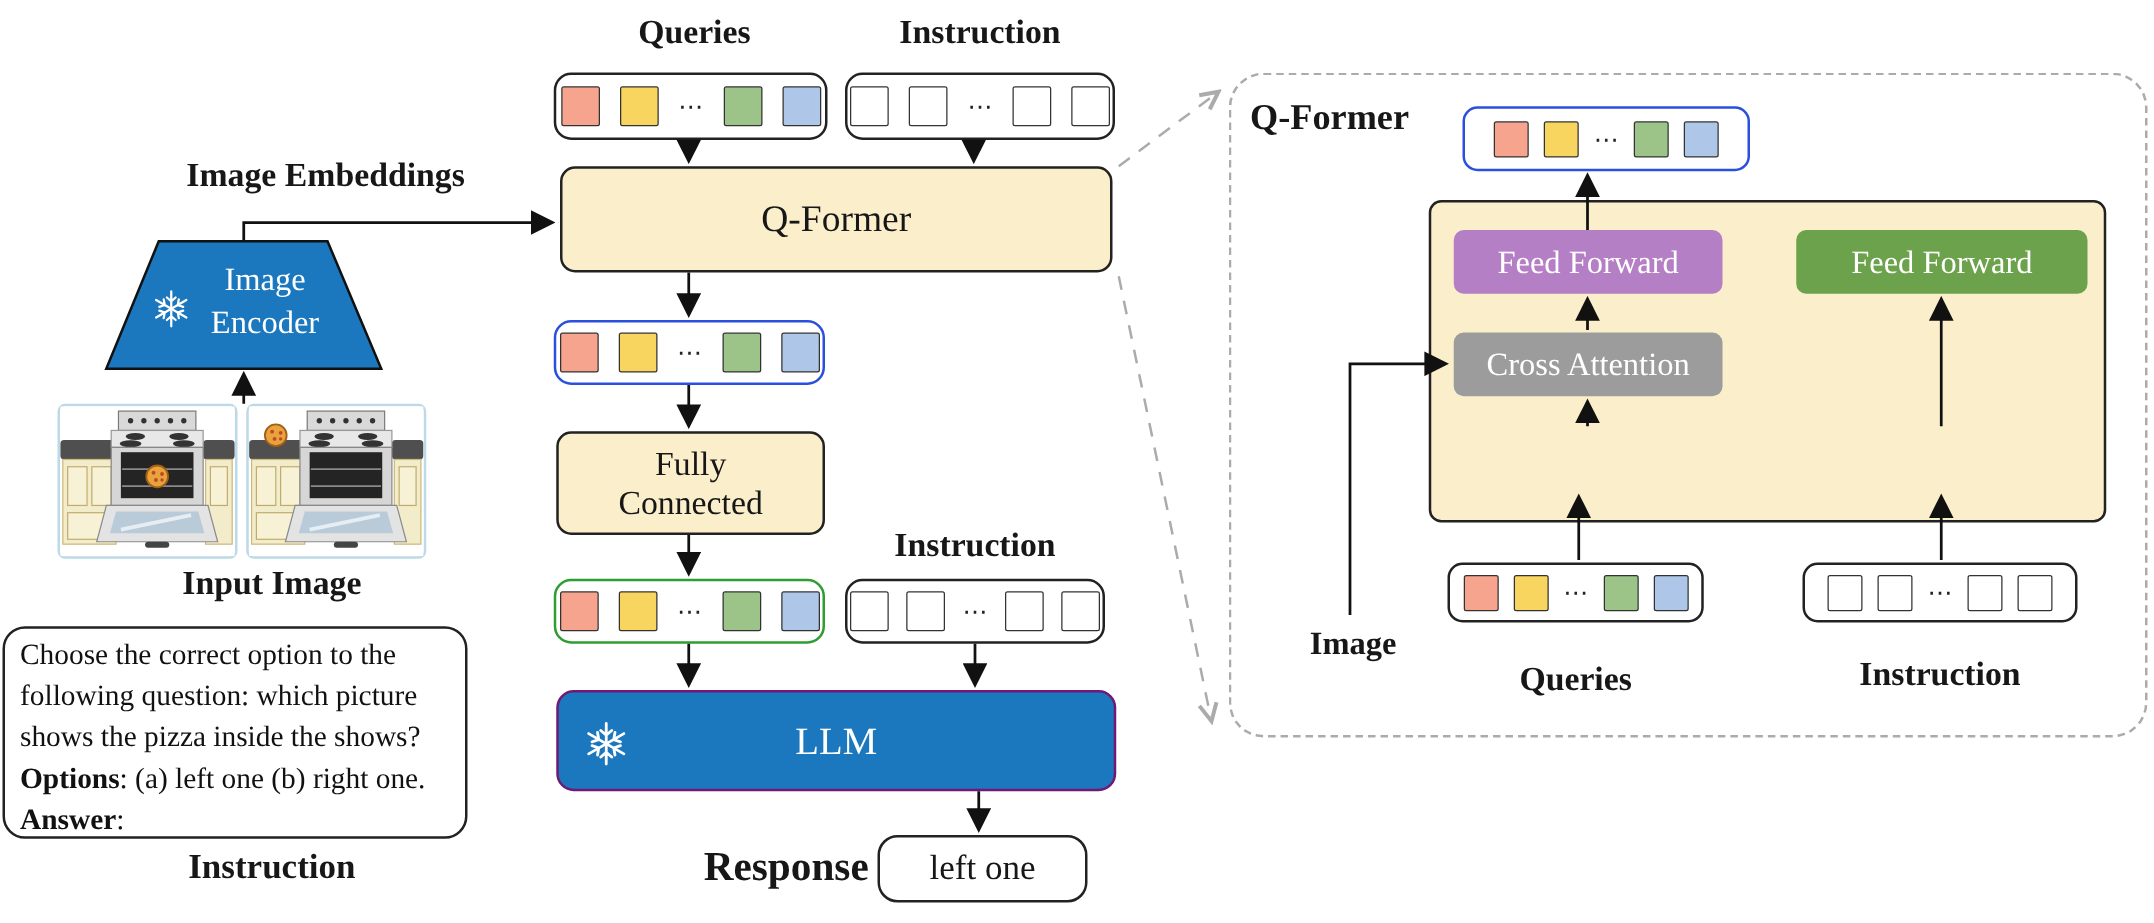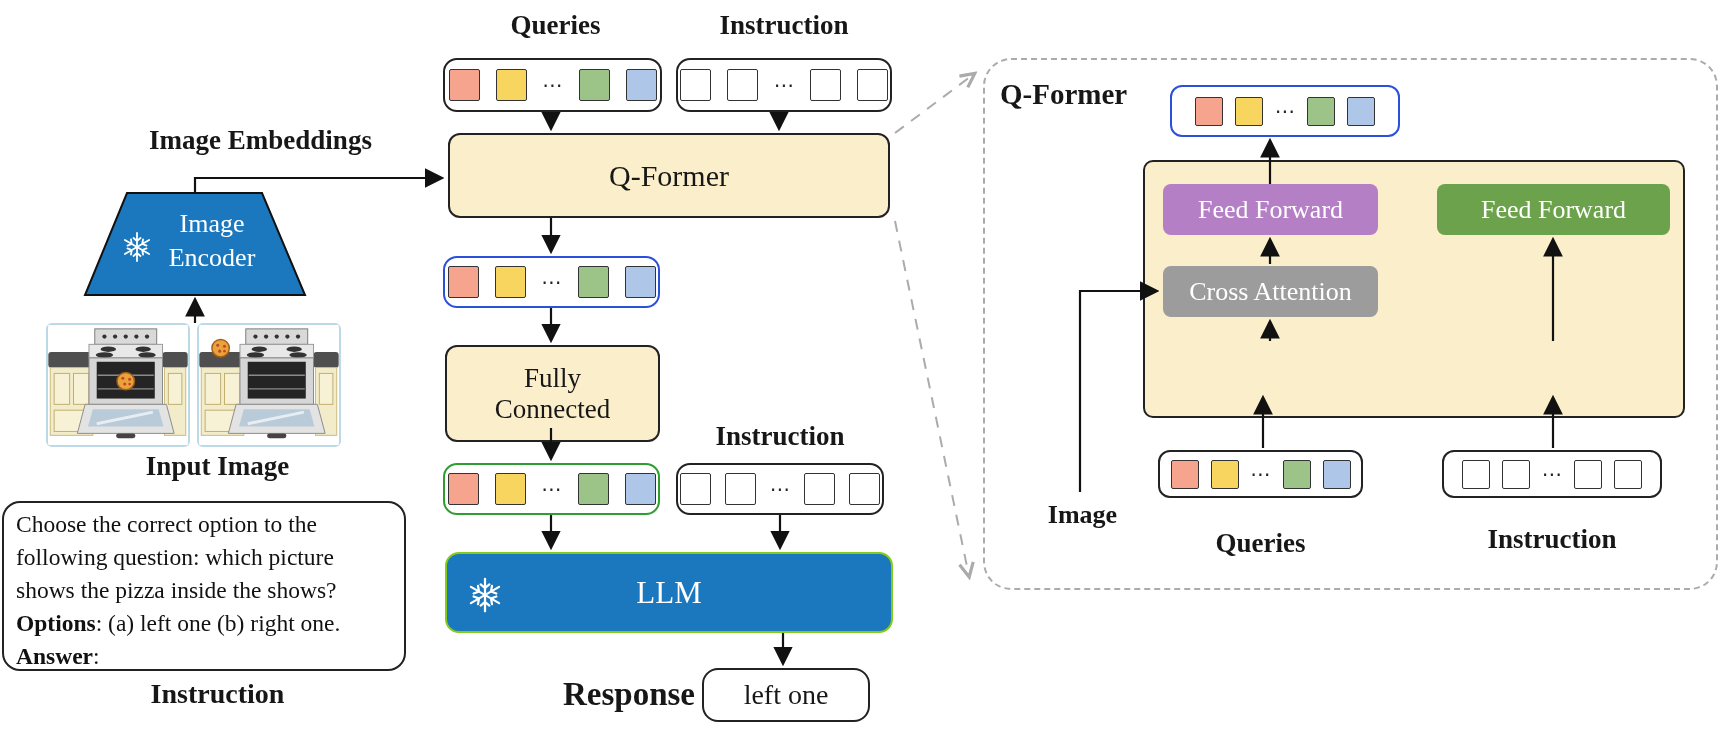--- a/index.html
+++ b/index.html
@@ -1,21 +1,21 @@
 <!DOCTYPE html>
 <html><head>
 <meta charset="utf-8">
 <style>
   html,body{margin:0;padding:0;background:#fff;}
   #canvas{position:relative;width:1723px;height:738px;background:#fff;overflow:hidden;
           font-family:"Liberation Serif",serif;color:#171717;}
   .abs{position:absolute;box-sizing:border-box;}
   .lbl{font-weight:bold;color:#171717;text-align:center;line-height:1.15;}
   .cream{background:#fbeecb;border:2px solid #222;border-radius:12px;}
-  .bluebox{background:#1b78be;border:2px solid #84cc16;border-radius:14px;color:#fff;}
+  .bluebox{background:#1b78be;border:2px solid #701a75;border-radius:14px;color:#fff;}
   .center{display:flex;align-items:center;justify-content:center;text-align:center;}
   .trow{display:flex;align-items:center;justify-content:center;gap:16px;
         background:#fff;border:2px solid #222;border-radius:14px;}
   .trow.blueborder{border:2.5px solid #2b50dd;}
   .trow.greenborder{border:2.5px solid #2f9e32;}
   .trow .tok{display:inline-block;width:29px;height:30px;border:1.8px solid #333;border-radius:2px;}
   .trow .dots{font-family:"DejaVu Sans",sans-serif;font-size:20px;color:#222;line-height:1;}
   .trow.sm{gap:12px;}
   .trow.sm .tok{width:26px;height:27px;}
   .block{border-radius:8px;color:#fff;display:flex;align-items:center;justify-content:center;
@@ -51,21 +51,21 @@
   </div>
 
   <div class="abs trow blueborder" style="left:443px;top:256px;width:217px;height:52px;">
       <span class="tok" style="background: rgb(247, 164, 143);"></span>
       <span class="tok" style="background: rgb(248, 213, 94);"></span>
       <span class="dots">⋯</span>
       <span class="tok" style="background: rgb(156, 196, 136);"></span>
       <span class="tok" style="background: rgb(174, 199, 232);"></span>
     </div>
 
-  <div class="abs cream center" style="left:445px;top:345px;width:215px;height:97px;font-size:27px;">
+  <div class="abs cream center" style="left:445px;top:345px;width:215px;height:83px;font-size:27px;">
     <div>
       <div>Fully</div>
       <div>Connected</div>
     </div>
   </div>
 
   <div class="abs trow greenborder" style="left:443px;top:463px;width:217px;height:52px;">
       <span class="tok" style="background: rgb(247, 164, 143);"></span>
       <span class="tok" style="background: rgb(248, 213, 94);"></span>
       <span class="dots">⋯</span>
@@ -174,21 +174,21 @@
       <circle cx="21" cy="27" r="1.6" fill="#c04828"></circle>
         <circle cx="26" cy="27" r="1.4" fill="#c04828"></circle>
       <polygon points="38,82 122,82 130,112 30,112" fill="#e3e3e3" stroke="#8a8a8a"></polygon>
       <polygon points="46,87 114,87 119,105 41,105" fill="#b9cbd8"></polygon>
       <line x1="50" y1="102" x2="108" y2="90" stroke="#e6eef4" stroke-width="3"></line>
       <rect x="70" y="112" width="20" height="5" rx="2.5" fill="#444"></rect>
     </svg>
   </div>
   <div class="abs lbl" style="left:100px;top:451px;width:235px;font-size:27px;">Input Image</div>
 
-  <div class="abs para" style="left:2px;top:501px;width:404px;height:170px;border:2px solid #222;border-radius:18px;padding:5px 12px;background:#fff;">
+  <div class="abs para" style="left:2px;top:501px;width:372px;height:170px;border:2px solid #222;border-radius:18px;padding:5px 12px;background:#fff;">
     <div>Choose the correct option to the</div>
     <div>following question: which picture</div>
     <div>shows the pizza inside the shows?</div>
     <div><b>Options</b><span>: (a) left one (b) right one.</span></div>
     <div><b>Answer</b><span>:</span></div>
   </div>
   <div class="abs lbl" style="left:100px;top:678px;width:235px;font-size:28px;">Instruction</div>
 
   <div class="abs" style="left:983px;top:58px;width:735px;height:532px;border:2.5px dashed #ababab;border-radius:28px;"></div>
   <div class="abs lbl" style="left:1000px;top:78px;width:170px;font-size:29px;text-align:left;">Q-Former</div>

